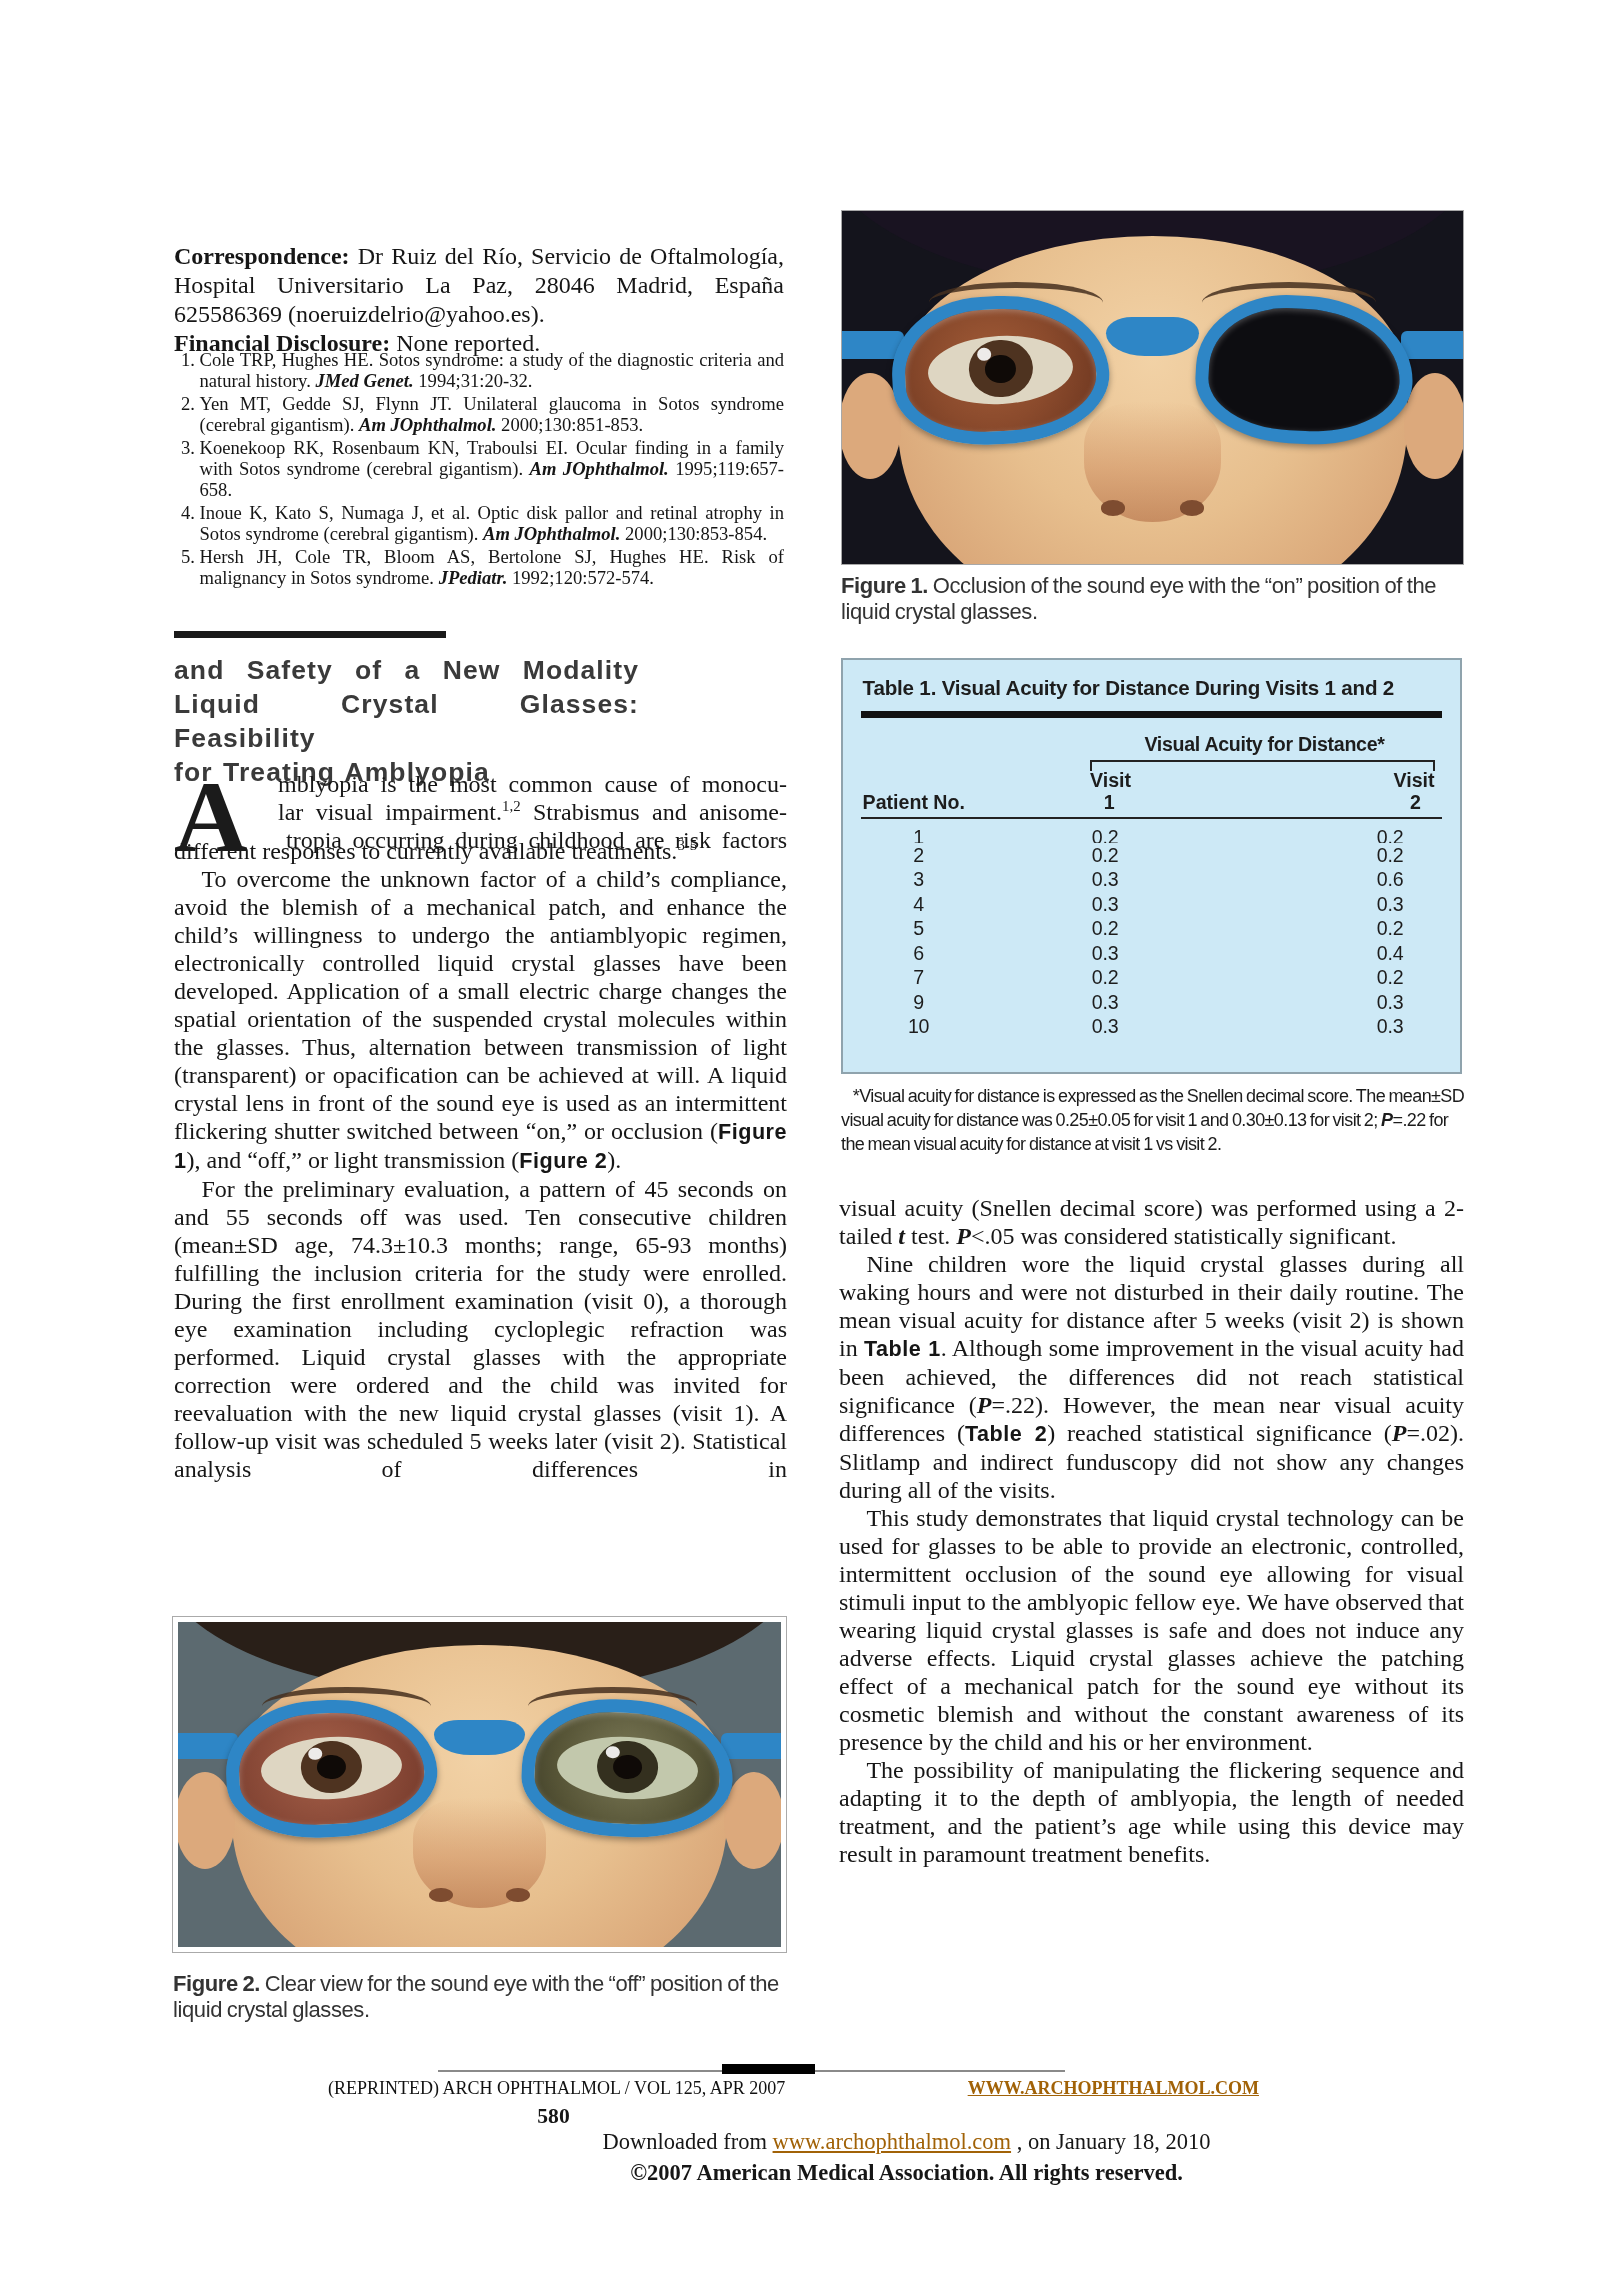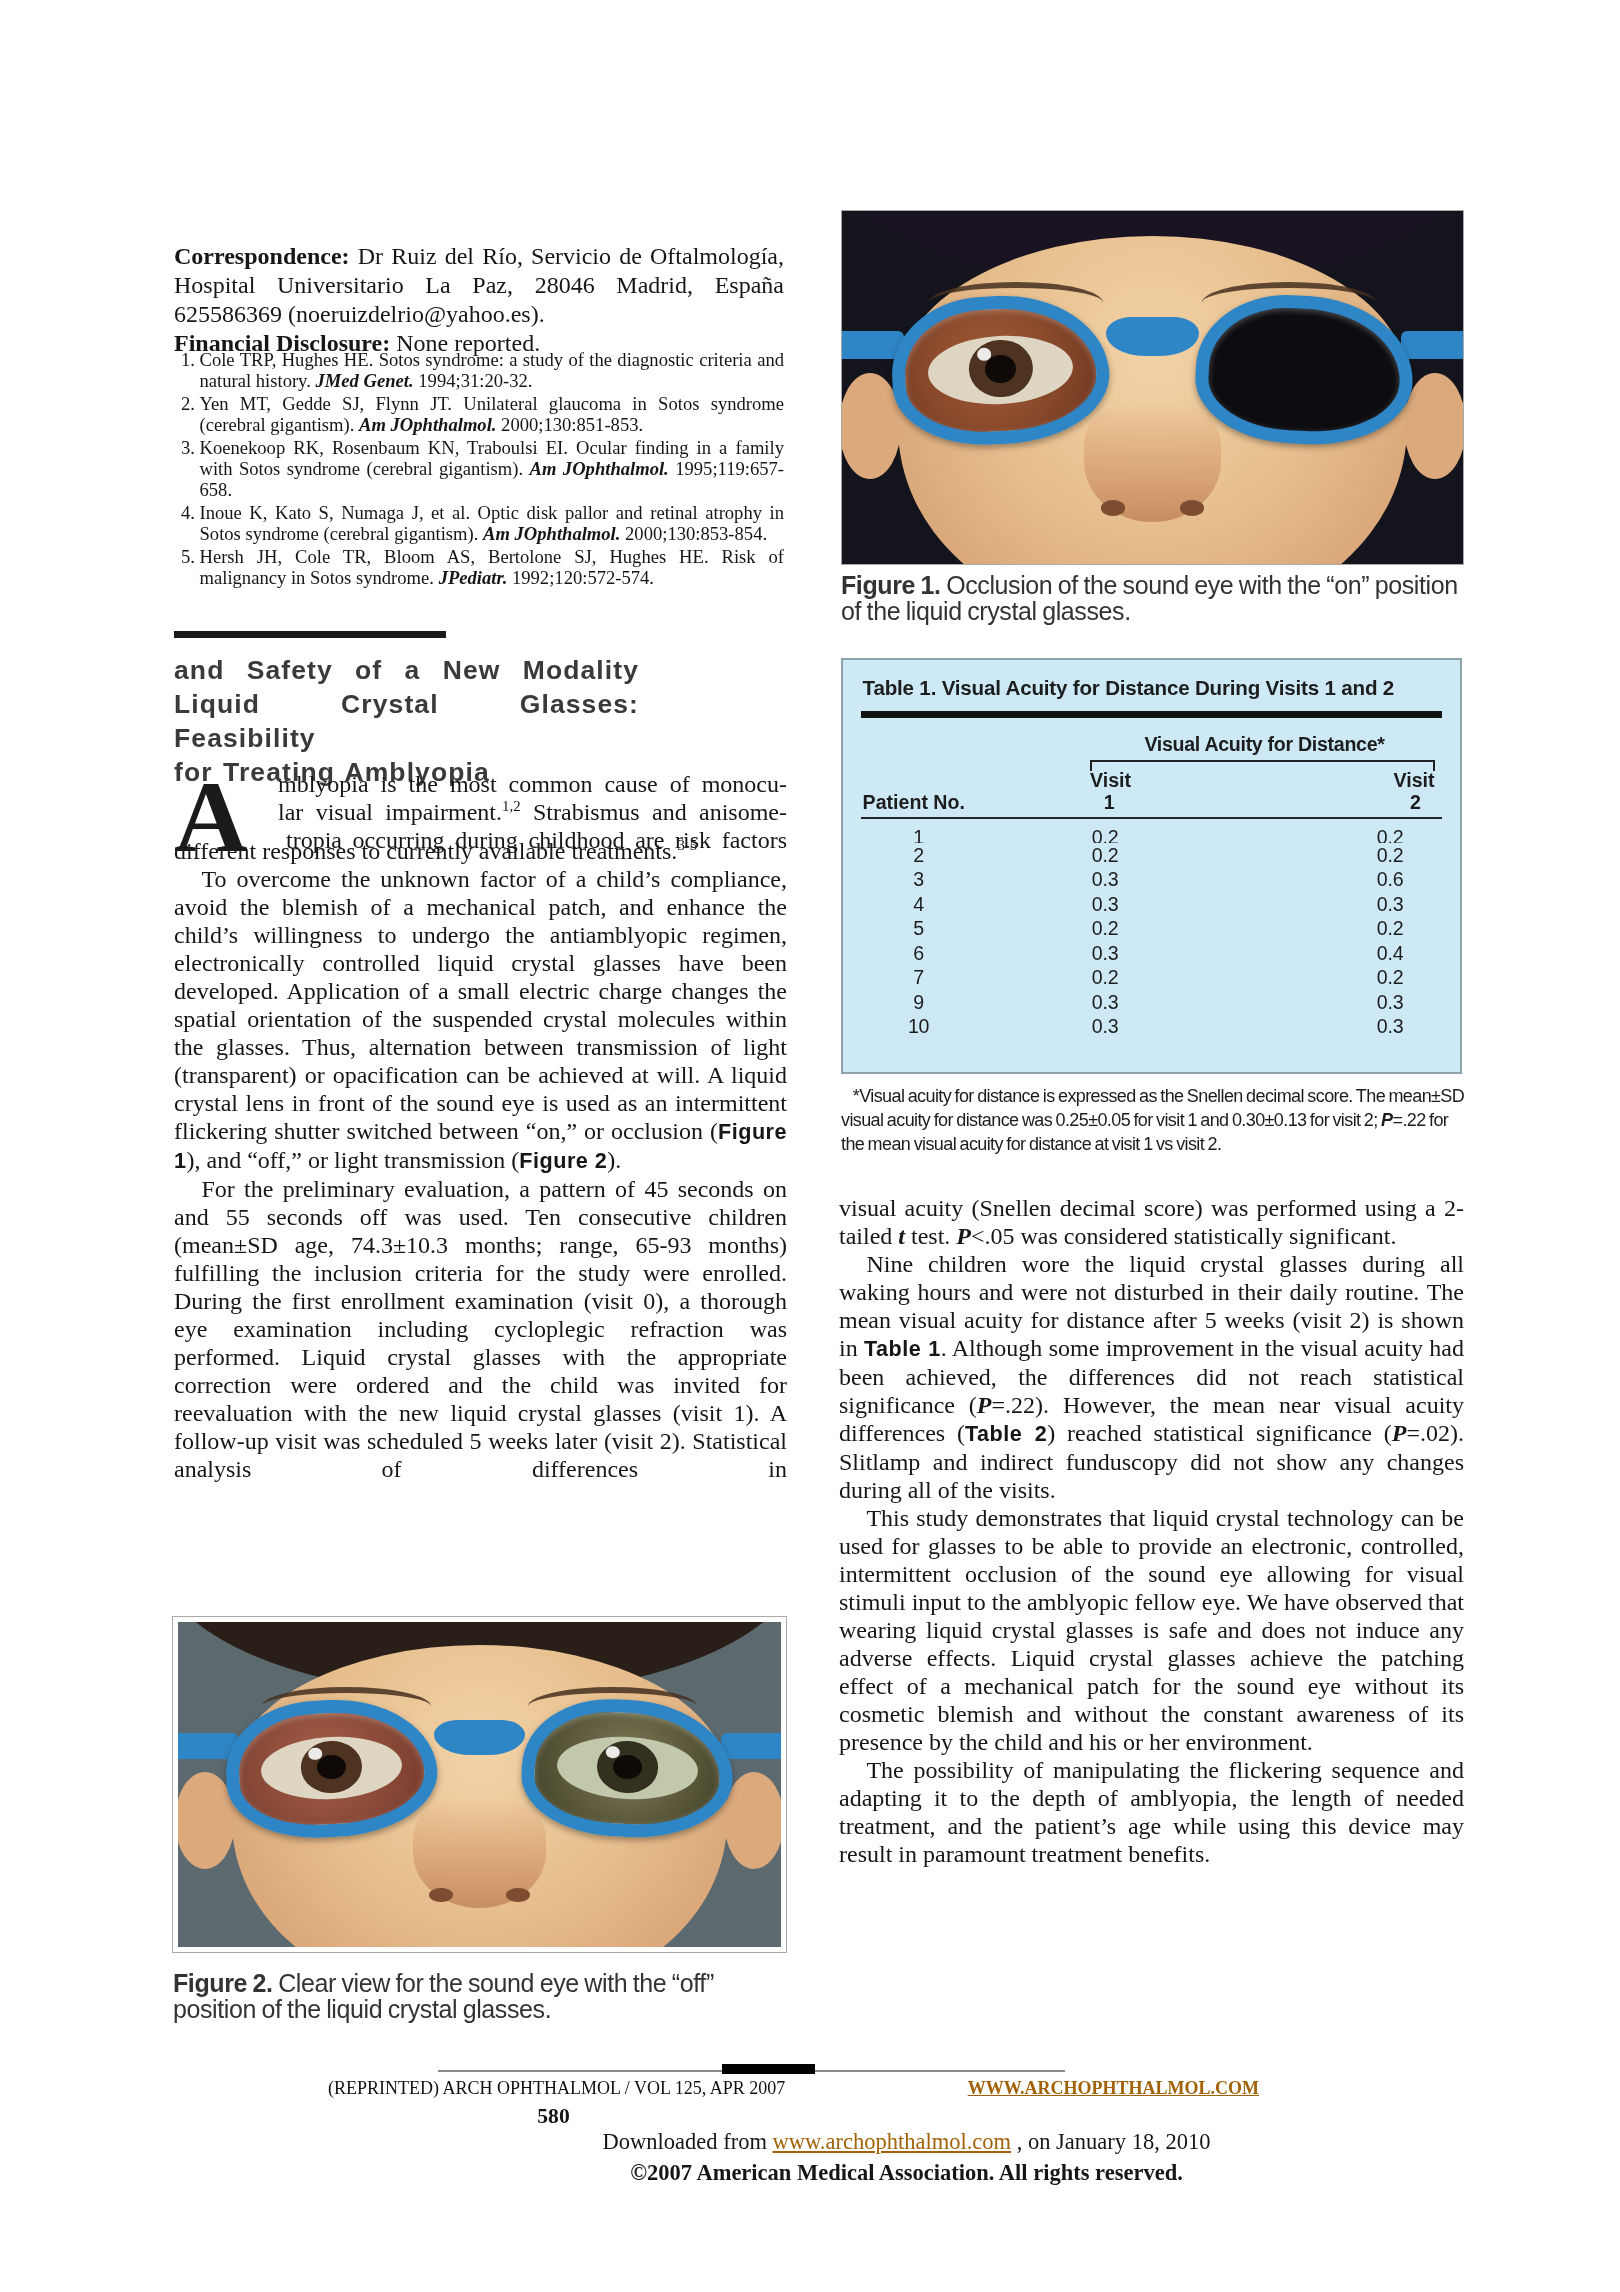--- a/index.html
+++ b/index.html
@@ -27,21 +27,21 @@
   .dropcap{position:absolute;left:0;top:5.9px;font-family:"Liberation Serif",serif;font-weight:bold;
            font-size:102px;line-height:82px;color:#1b1b1b;}
   .p1-line{text-align:justify;text-align-last:justify;}
   .p1-l1,.p1-l2{margin-left:104px;}
   .p1-l3{margin-left:112px;margin-bottom:-16.7px;position:relative;}
   .p1-l5{text-align-last:left;}
   .bodypar{margin:0;text-align:justify;text-indent:27.4px;}
   .par-cont{text-align-last:justify;}
   .par-noindent{text-indent:0;}
   
-  .caption{position:absolute;font-family:"Liberation Sans",sans-serif;font-size:25px;line-height:25.5px;
+  .caption{position:absolute;font-family:"Liberation Sans",sans-serif;font-size:22px;line-height:25.5px;
            letter-spacing:-0.4px;word-spacing:-1px;color:#333;margin:0;}
   .cap-label{font-weight:bold;}
   
   .photo{position:absolute;overflow:hidden;border:1px solid #a8a8a8;background:#14141c;}
   .photo--fig2{background:#5c6a70;border:5.9px solid #fff;box-shadow:0 0 0 1px #aaa;}
   .ph-hair{position:absolute;left:-4%;right:-4%;top:-30%;height:52%;background:#191321;
            border-radius:0 0 48% 48% / 0 0 85% 85%;}
   .photo--fig2 .ph-hair{background:#291f18;}
   .ph-face{position:absolute;left:9%;right:9%;top:7%;height:108%;
            background:radial-gradient(ellipse at 50% 32%,#f2d2a6 0%,#e7bf8e 45%,#d9a678 80%,#c99468 100%);

